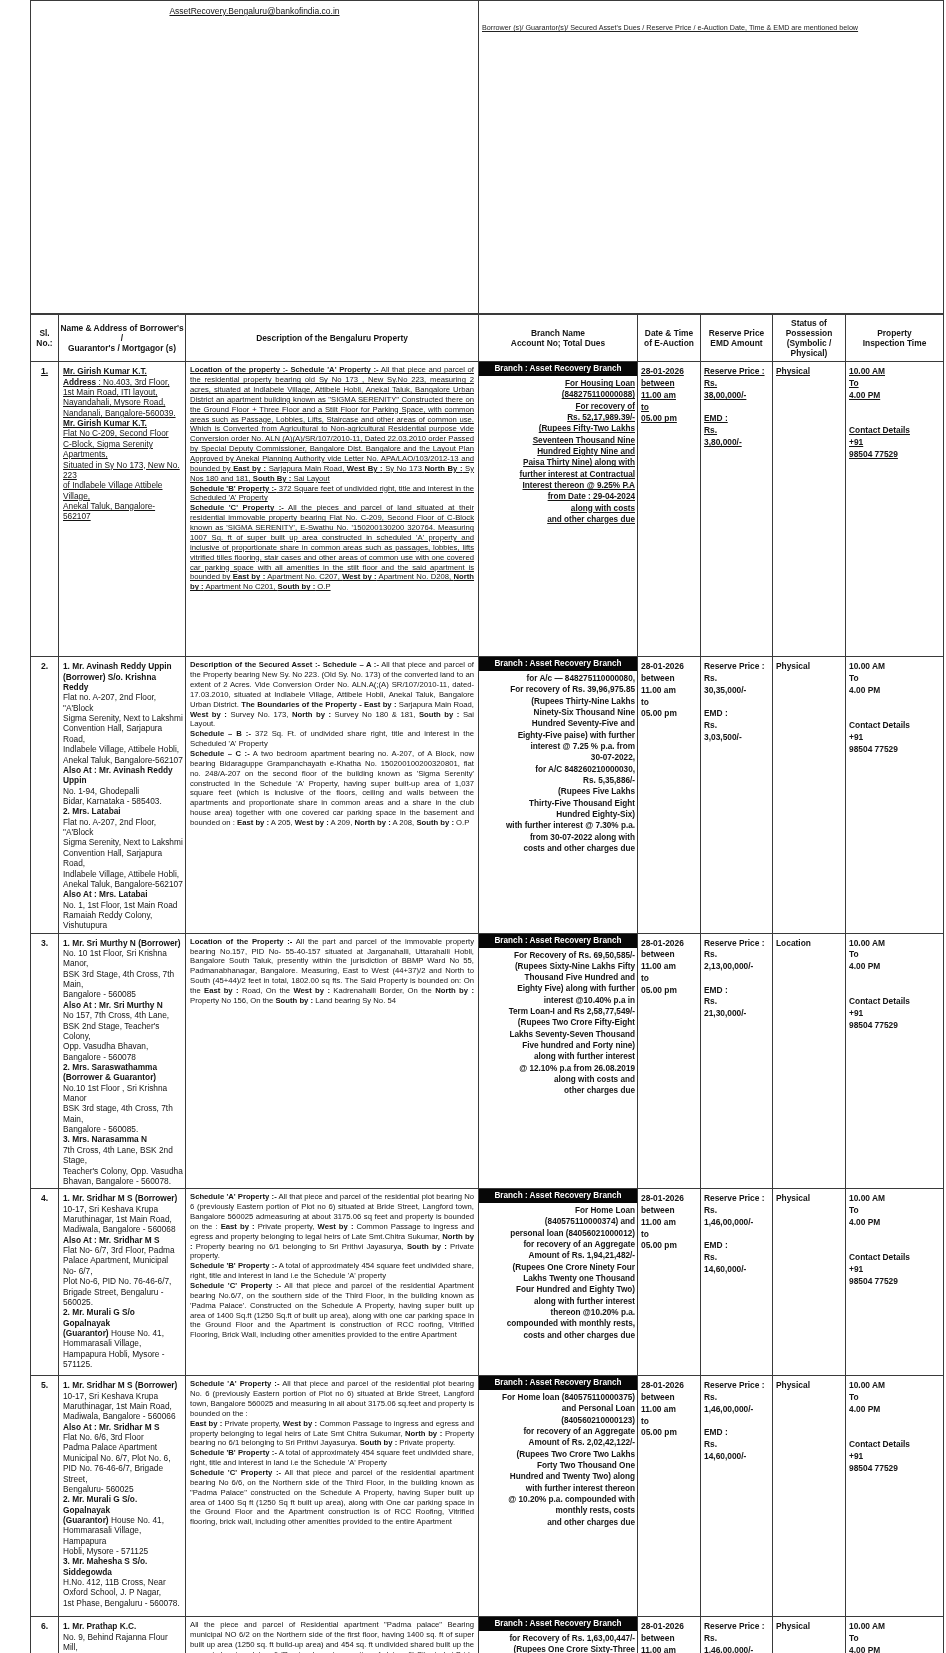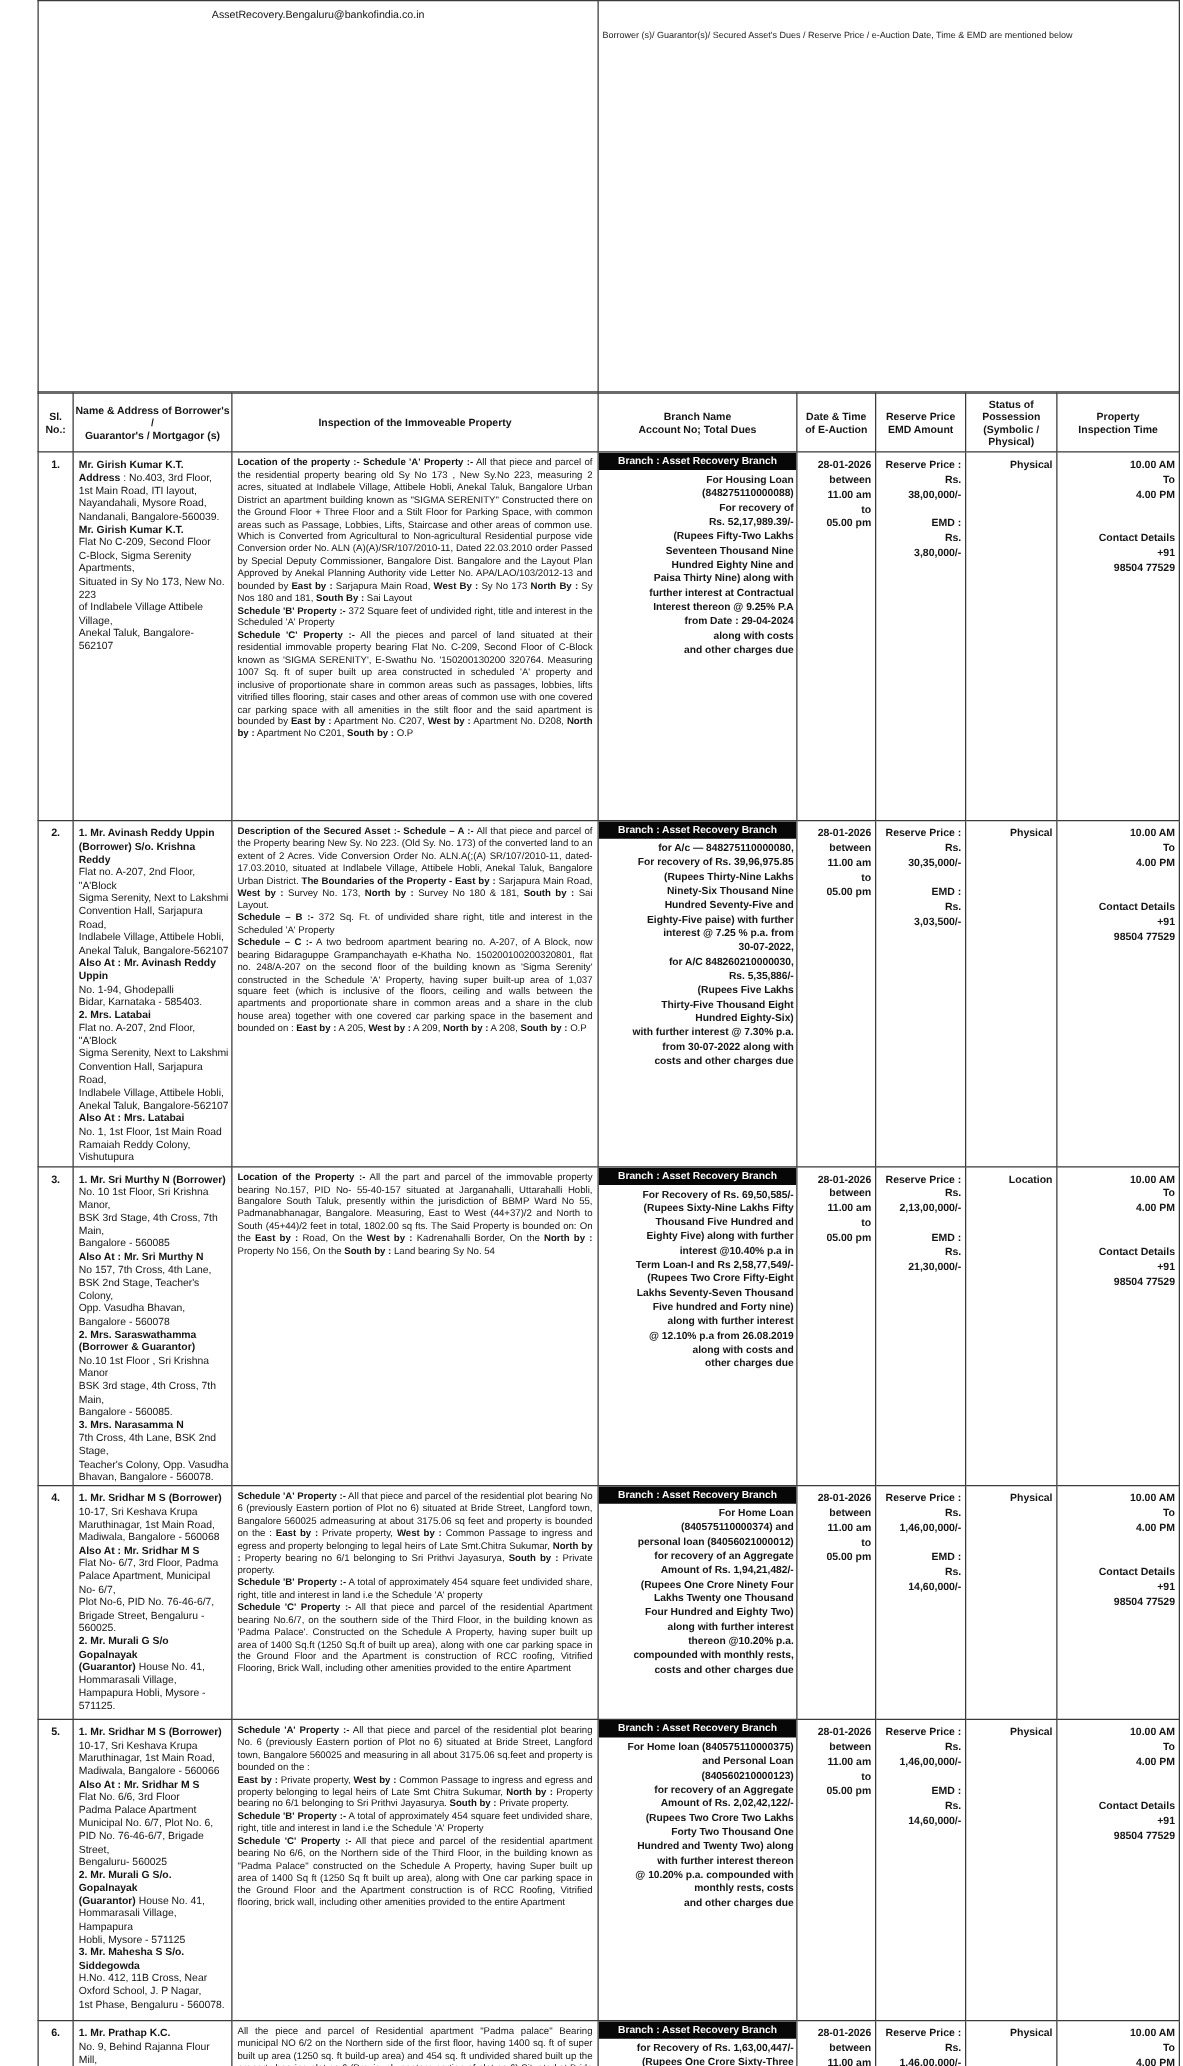--- a/index.html
+++ b/index.html
@@ -14,23 +14,23 @@
   .note-cell{font-size:7.2px;padding-top:22px;color:#222;}
   
   th{font-size:8.4px;font-weight:bold;text-align:center;vertical-align:middle;line-height:1.2;padding:3px 1px;background:#fff;}
   
   .c-sl{font-size:8.6px;font-weight:bold;text-align:center;padding-top:4px;}
   .c-name{font-size:8.3px;line-height:1.25;padding:4px 2px 2px 4px;}
   .c-desc{font-size:7.7px;line-height:1.28;text-align:justify;padding:3px 4px;}
   .c-branch{padding:0;}
   .branch-hdr{background:#070707;color:#fff;font-weight:bold;font-size:8.2px;text-align:center;padding:2px 1px;line-height:1.2;}
   .branch-body{font-weight:bold;font-size:8.2px;text-align:right;line-height:1.38;padding:2px 2px;}
-  .c-date,.c-reserve,.c-status,.c-inspect{font-weight:bold;font-size:8.4px;text-align:right;line-height:1.4;padding-top:4px;}
+  .c-date,.c-reserve,.c-status,.c-inspect{font-weight:bold;font-size:8.4px;text-align:left;line-height:1.4;padding-top:4px;}
   
-  tbody tr:nth-child(1) td{height:288px;}
+  tbody tr:nth-child(1) td{height:288px;text-decoration:underline;}
   tbody tr:nth-child(2) td{height:251px;}
   tbody tr:nth-child(3) td{height:236px;}
   tbody tr:nth-child(4) td{height:180px;}
   tbody tr:nth-child(5) td{height:234px;}
   tbody tr:nth-child(6) td{height:239px;}
   b{font-weight:bold;}
 </style>
 </head>
 <body>
 
@@ -58,21 +58,21 @@
           <col style="width:159px">
         <col style="width:63px">
           <col style="width:72px">
           <col style="width:73px">
           <col style="width:98px">
       </colgroup>
       <thead>
         <tr id="hdr-row">
             <th>Sl.<br>No.:</th>
             <th>Name &amp; Address of Borrower's /<br>Guarantor's / Mortgagor (s)</th>
-            <th>Inspection of the Immoveable Property</th>
+            <th>Description of the Bengaluru Property</th>
             <th>Branch Name<br>Account No; Total Dues</th>
             <th>Date &amp; Time<br>of E-Auction</th>
             <th>Reserve Price<br>EMD Amount</th>
             <th>Status of Possession<br>(Symbolic / Physical)</th>
             <th>Property<br>Inspection Time</th>
           </tr>
       </thead>
       <tbody id="body-rows">
           <tr>
             <td class="c-sl">1.</td>

